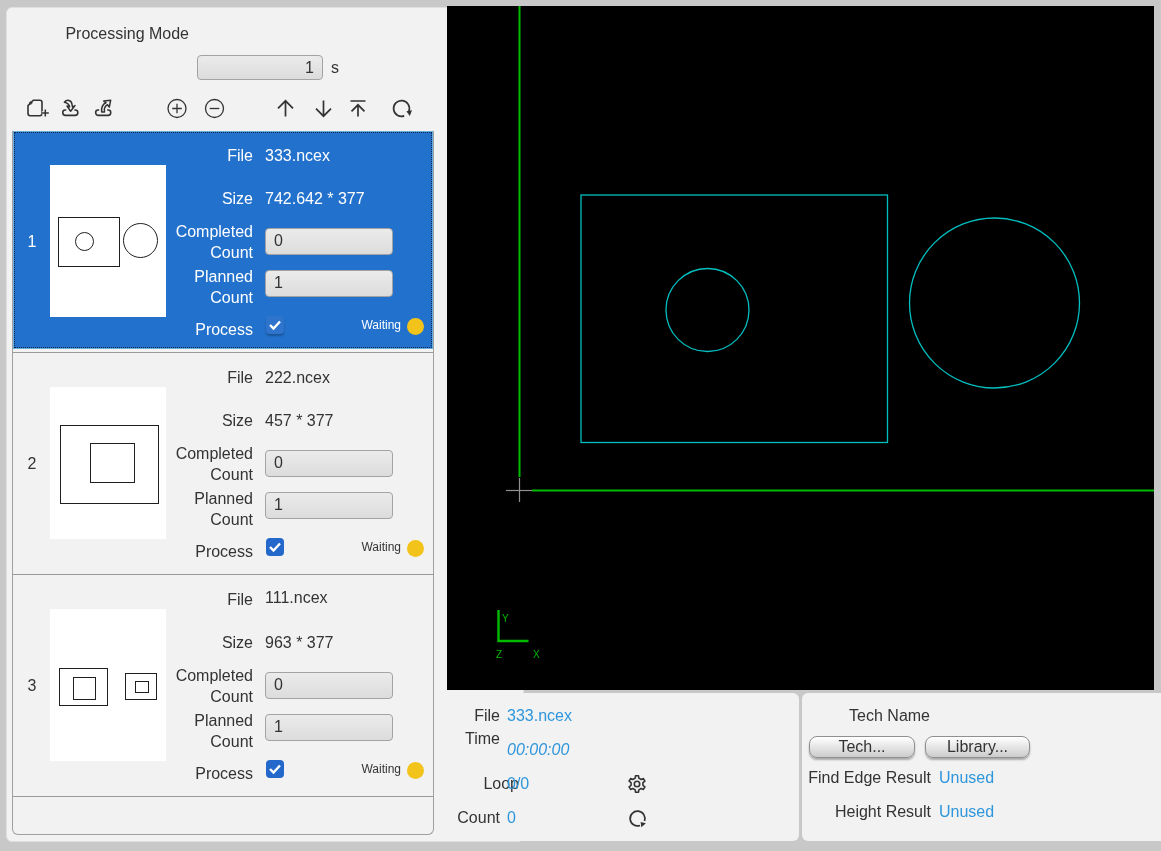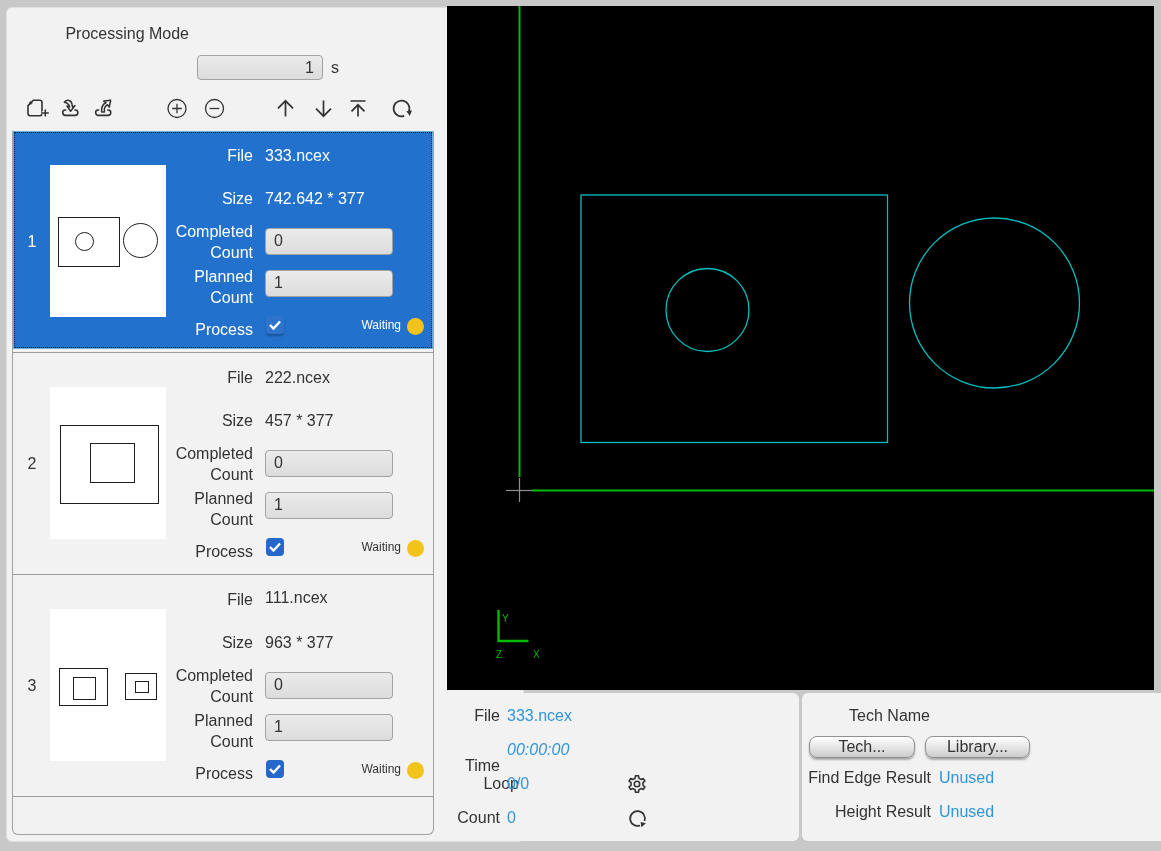--- a/index.html
+++ b/index.html
@@ -179,21 +179,21 @@
     <path d="M51.5 604 v31 h30" fill="none" stroke="#00bb00" stroke-width="2.4"></path>
     <text x="55" y="616" fill="#00bb00" font-size="10" font-family="Liberation Sans">Y</text>
     <text x="49" y="652" fill="#00bb00" font-size="10" font-family="Liberation Sans">Z</text>
     <text x="86" y="652" fill="#00bb00" font-size="10" font-family="Liberation Sans">X</text>
   </svg>
 </div>
 
 <div id="bl" class="abs">
   <div class="abs lbl blrow-l" style="top:13px;">File</div>
   <div class="abs val blrow-v" style="top:13px;">333.ncex</div>
-  <div class="abs lbl blrow-l" style="top:63px;">Time</div>
+  <div class="abs lbl blrow-l" style="top:36px;">Time</div>
   <div class="abs val blrow-v" style="top:47px;font-style:italic;">00:00:00</div>
   <div class="abs lbl blrow-l" style="top:81px;margin-left:19px;">Loop</div>
   <div class="abs val blrow-v" style="top:81px;">0/0</div>
   <div class="abs lbl blrow-l" style="top:115px;">Count</div>
   <div class="abs val blrow-v" style="top:115px;">0</div>
   <svg class="abs" style="left:180px;top:81px;" width="20" height="20" viewBox="0 0 20 20">
     <path d="M8.22 4.17 L8.47 1.74 L11.53 1.74 L11.78 4.17 L14.16 5.54 L16.39 4.54 L17.92 7.20 L15.94 8.63 L15.94 11.37 L17.92 12.80 L16.39 15.46 L14.16 14.46 L11.78 15.83 L11.53 18.26 L8.47 18.26 L8.22 15.83 L5.84 14.46 L3.61 15.46 L2.08 12.80 L4.06 11.37 L4.06 8.63 L2.08 7.20 L3.61 4.54 L5.84 5.54 Z" fill="none" stroke="#333" stroke-width="1.6" stroke-linejoin="round"></path>
     <circle cx="10" cy="10" r="2.7" fill="none" stroke="#333" stroke-width="1.6"></circle>
   </svg>
   <svg class="abs" style="left:181px;top:116px;" width="19" height="19" viewBox="0 0 19 19">

